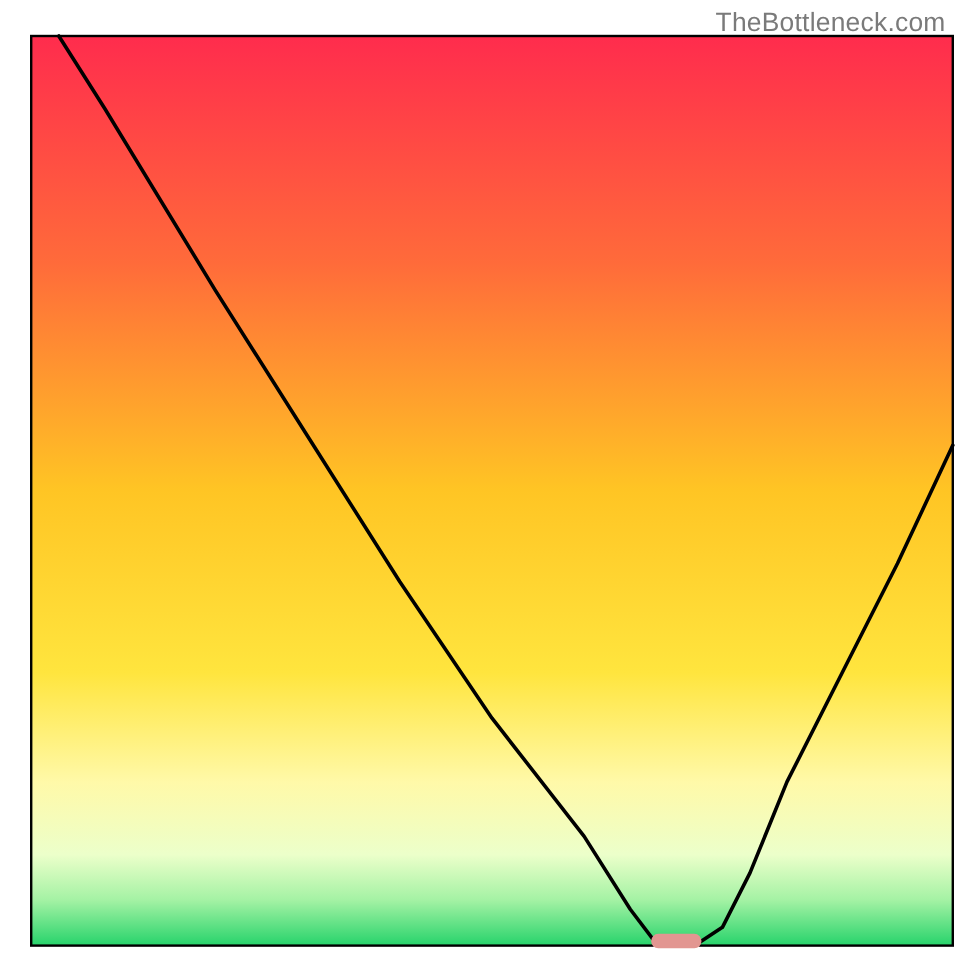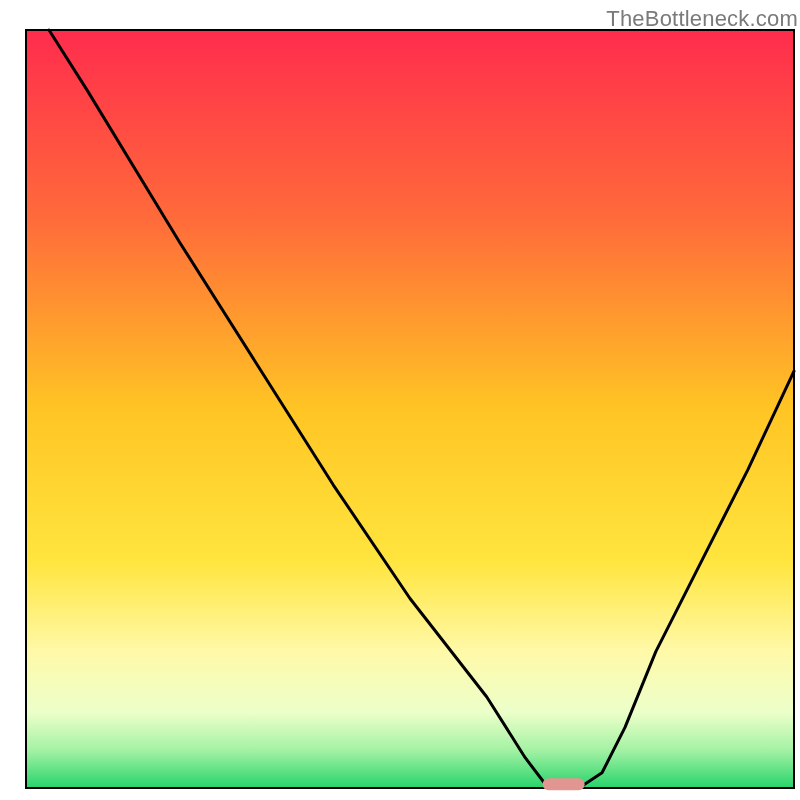--- a/index.html
+++ b/index.html
@@ -11,21 +11,21 @@
     font-family: Arial, Helvetica, sans-serif;
   }
   .chart-container {
     position: relative;
     width: 800px;
     height: 800px;
   }
   .attribution {
     position: absolute;
     top: 6px;
-    right: 2px;
+    right: 12px;
     font-size: 22px;
     color: #7a7a7a;
     letter-spacing: 0.2px;
     font-weight: 400;
     z-index: 10;
   }
   svg.plot {
     position: absolute;
     left: 0;
     top: 0;

